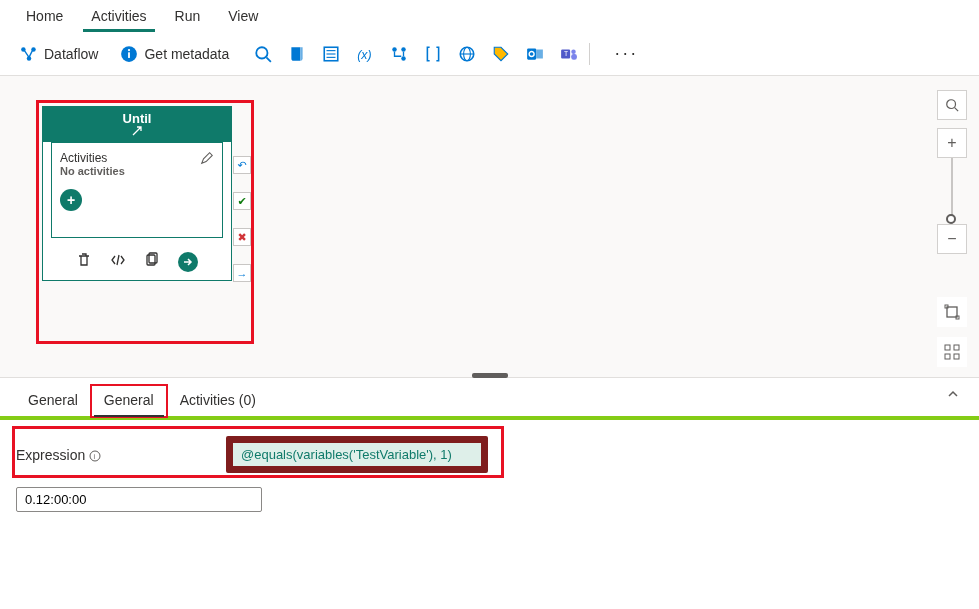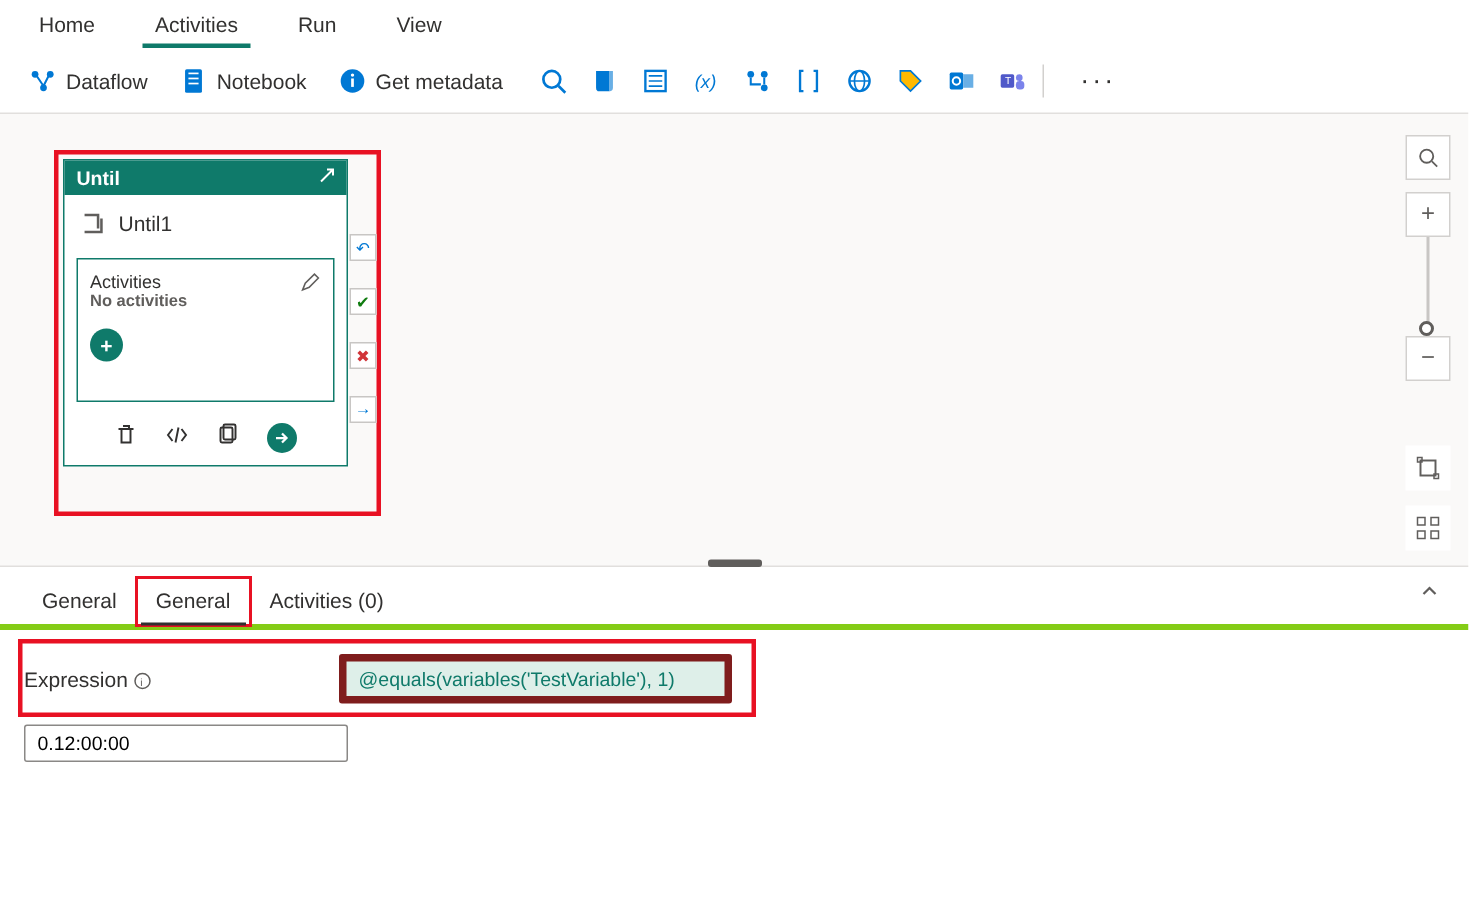--- a/index.html
+++ b/index.html
@@ -10,21 +10,21 @@
     background: #ffffff;
     width: 979px;
     height: 609px;
     overflow: hidden;
     position: relative;
   }
 
   
   .top-menu {
     display: flex;
-    gap: 12px;
+    gap: 0;
     padding: 4px 12px 0 12px;
     height: 32px;
   }
   .top-menu-item {
     padding: 4px 14px 6px 14px;
     cursor: pointer;
     font-size: 14px;
     position: relative;
   }
   .top-menu-item.active::after {
@@ -82,20 +82,21 @@
   }
   .activity-header {
     background:#0f7a6a;
     color:#ffffff;
     padding:4px 8px;
     font-size:13px;
     font-weight:600;
     display:flex;
     justify-content:space-between;
     align-items:center;
+    flex-direction:column;
   }
   .activity-header-expand { cursor:pointer; font-size:11px;}
   .activity-name-row {
     display:flex; align-items:center; gap:8px;
     padding:10px 10px 14px 10px;
   }
   .activity-unticon { width:18px; height:18px; }
   .activity-inner {
     margin:0 8px 8px 8px;
     border:1px solid #0f7a6a;
@@ -209,28 +210,28 @@
     pointer-events:none;
   }
   .row {
     display:flex; align-items:center; gap:10px;
     margin-bottom:14px;
   }
   .row-label { width:200px; font-size:14px; display:flex; align-items:center; gap:4px;}
   .info-icon { width:12px;height:12px; color:#605e5c;}
   .expr-box {
     width:262px; padding:4px 8px;
-    border:5px solid #7f1d1d;
+    border:7px solid #7f1d1d;
     background:#deefe9;
     color:#0f7a6a;
     font-size:13px;
     border-radius:2px;
   }
   .timeout-input {
-    width:216px; padding:4px 8px;
+    width:246px; padding:4px 8px;
     border:1px solid #8a8886;
     font-size:13px;
     font-family:inherit;
     border-radius:2px;
   }
 
   .pencil-icon { width:14px; height:14px; color:#605e5c; cursor:pointer;}
 </style>
 </head>
 <body>
@@ -246,31 +247,20 @@
   <div class="tool-btn">
     <span class="tool-icon">
       <svg viewBox="0 0 16 16">
           <circle cx="3" cy="4" r="2" fill="#0078d4"></circle>
           <circle cx="12" cy="4" r="2" fill="#0078d4"></circle>
           <circle cx="8" cy="12" r="2" fill="#0078d4"></circle>
           <path d="M4 5 L8 11 M11 5 L8 11" stroke="#0078d4" stroke-width="1.2" fill="none"></path>
         </svg>
     </span>
     <span>Dataflow</span>
-  </div>
-  <div class="tool-btn">
-    <span class="tool-icon">
-      <svg viewBox="0 0 16 16">
-          <rect x="3" y="1" width="10" height="14" rx="1" fill="#0078d4"></rect>
-          <rect x="5" y="3" width="6" height="1" fill="#fff"></rect>
-          <rect x="5" y="6" width="6" height="1" fill="#fff"></rect>
-          <rect x="5" y="9" width="6" height="1" fill="#fff"></rect>
-        </svg>
-    </span>
-    <span>Notebook</span>
   </div>
   <div class="tool-btn">
     <span class="tool-icon">
       <svg viewBox="0 0 16 16">
           <circle cx="8" cy="8" r="7" fill="#0078d4"></circle>
           <rect x="7.2" y="6.5" width="1.6" height="5" fill="#fff"></rect>
           <circle cx="8" cy="4.5" r="1" fill="#fff"></circle>
         </svg>
     </span>
     <span>Get metadata</span>
@@ -353,28 +343,20 @@
   <div class="canvas-highlight"></div>
 
   <div class="activity-node">
     <div class="activity-header">
       <span>Until</span>
       <span class="activity-header-expand">
         <svg width="10" height="10" viewBox="0 0 10 10">
             <path d="M1 9L9 1M5 1h4v4" stroke="#fff" stroke-width="1.3" fill="none"></path>
           </svg>
       </span>
-    </div>
-    <div class="activity-name-row">
-      <span class="activity-unticon">
-        <svg viewBox="0 0 16 16">
-            <path d="M3 3h8v8M3 13h10V5" fill="none" stroke="#605e5c" stroke-width="1.5"></path>
-          </svg>
-      </span>
-      <span style="font-size:14px;">Until1</span>
     </div>
     <div class="activity-inner">
       <div class="activity-inner-title">
         <div>
           <div>Activities</div>
           <div class="activity-inner-sub">No activities</div>
         </div>
         <span class="pencil-icon">
           <svg viewBox="0 0 16 16">
               <path d="M2 14l2-5 7-7 3 3-7 7-5 2z" fill="none" stroke="#605e5c" stroke-width="1.2"></path>

